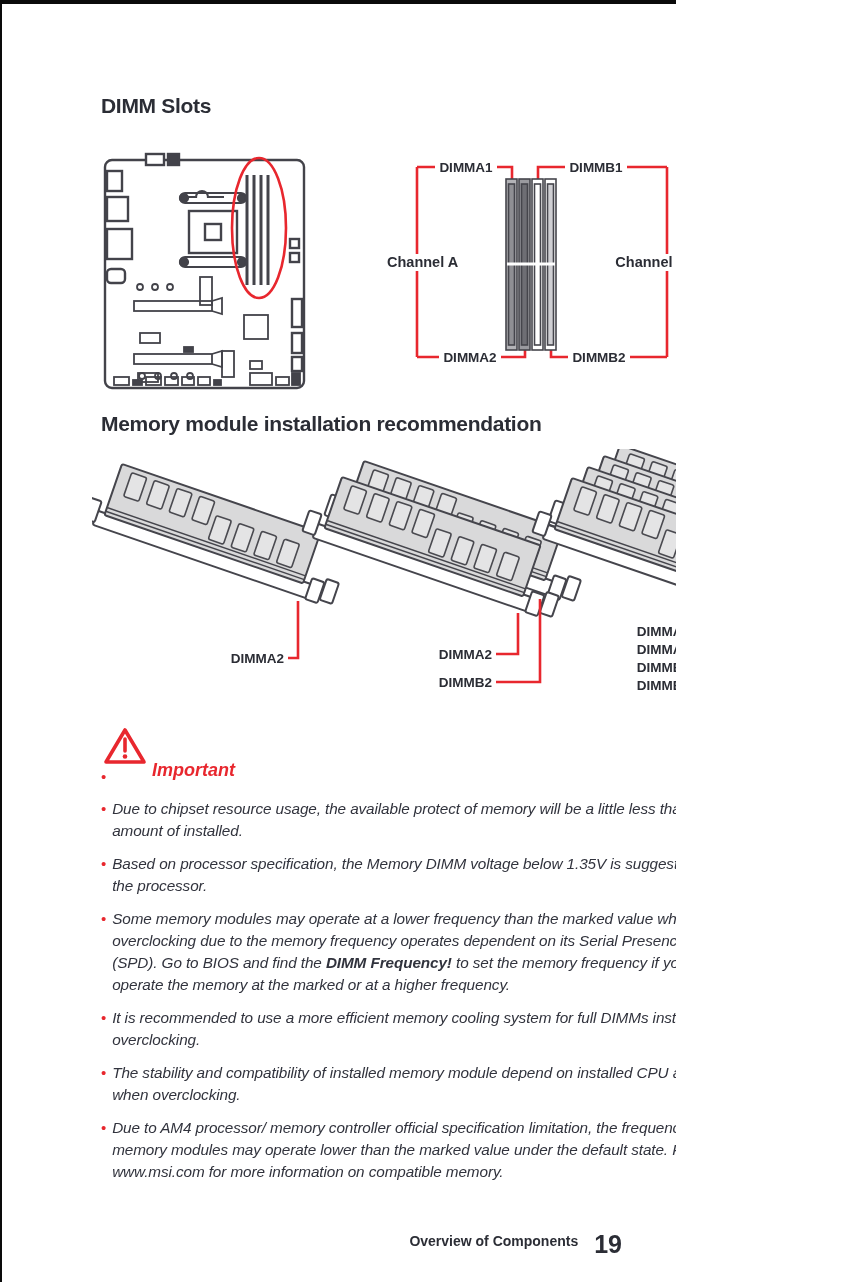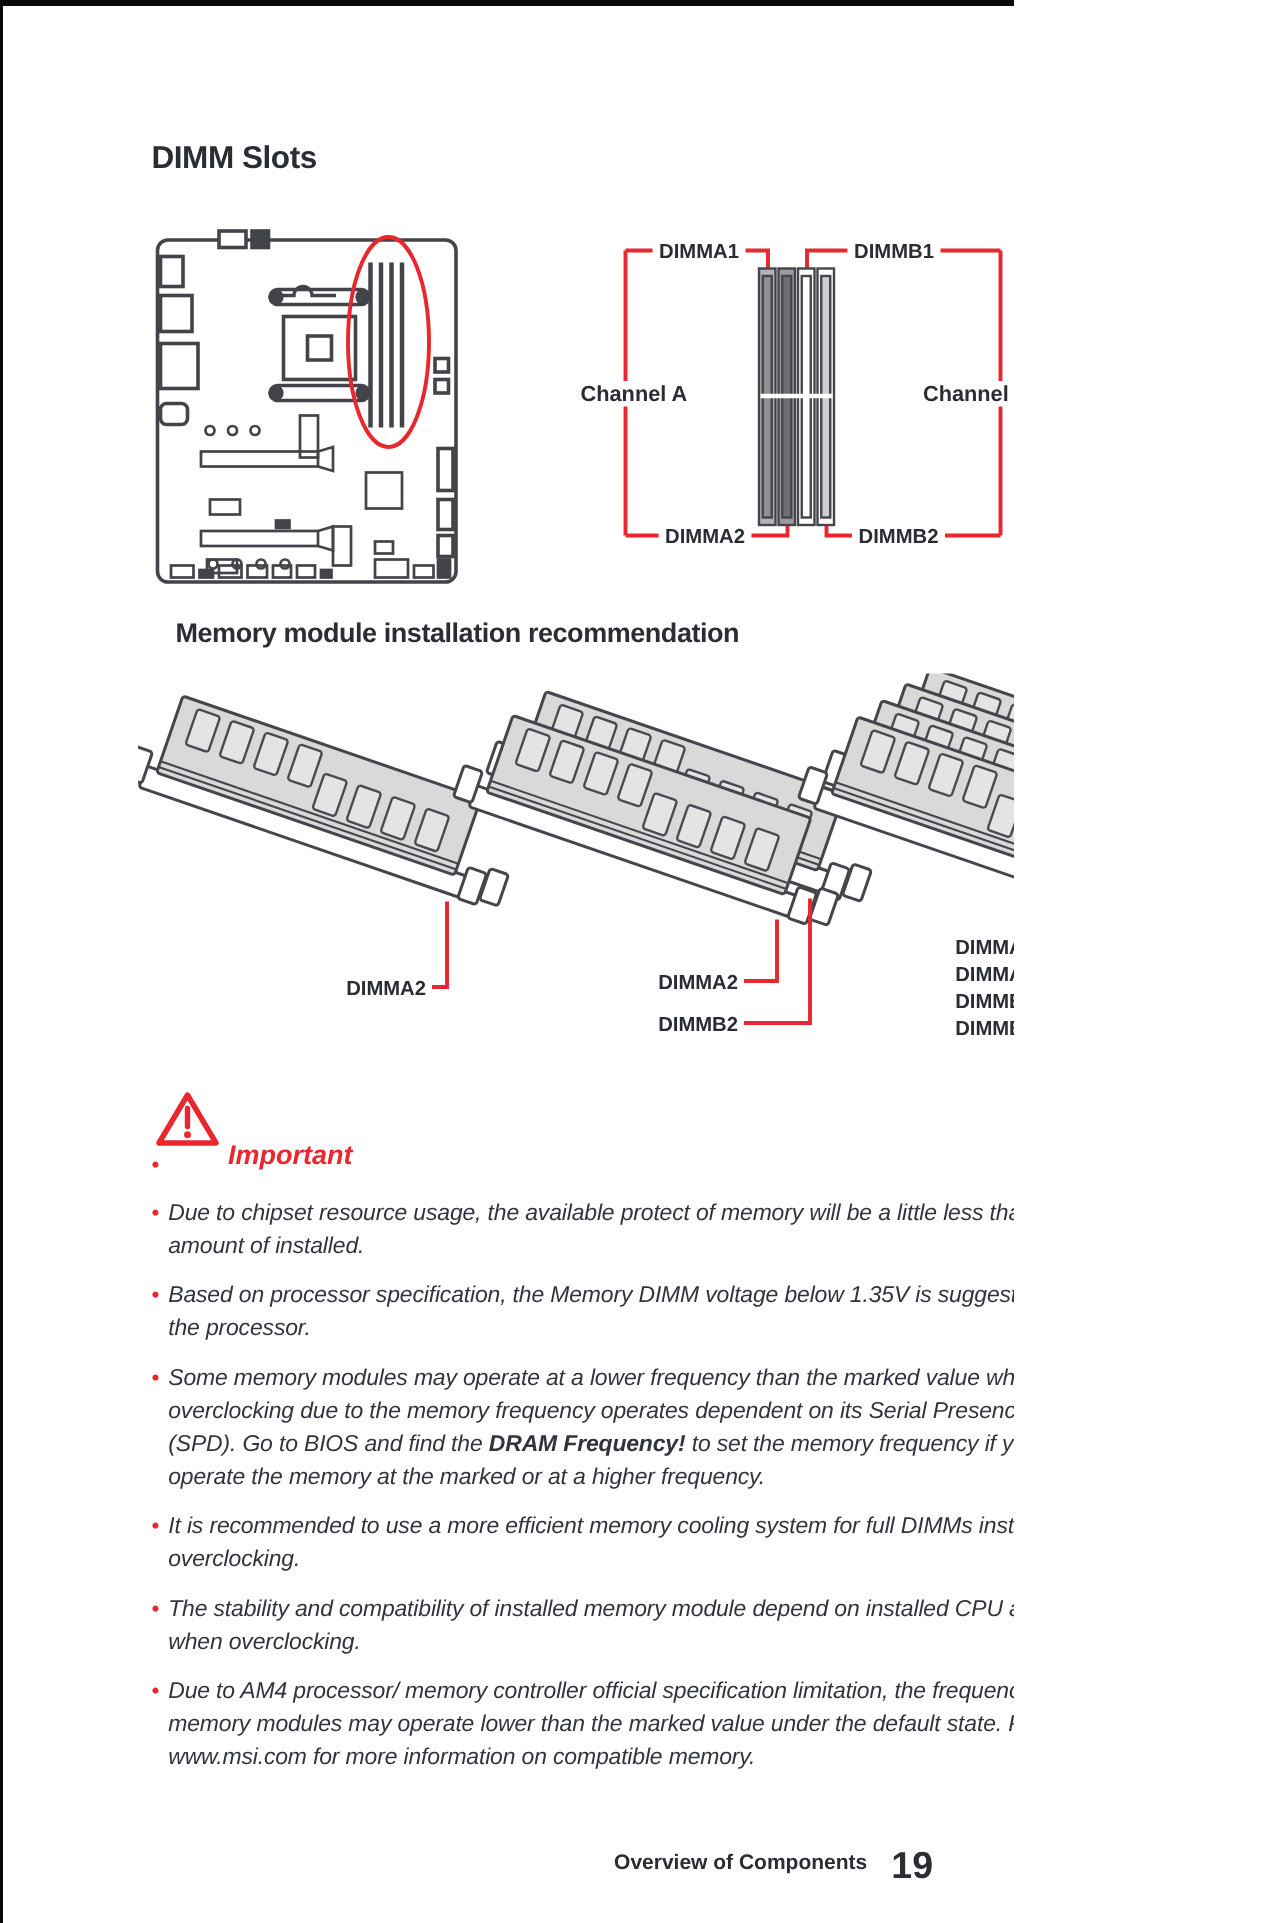--- a/index.html
+++ b/index.html
@@ -3,21 +3,21 @@
 <meta charset="utf-8">
 <style>
   html,body{margin:0;padding:0;background:#ffffff;}
   .page{
     position:relative;width:676px;height:1282px;background:#ffffff;
     border-top:4px solid #0a0a0a;border-left:2px solid #0a0a0a;
     box-sizing:border-box;overflow:hidden;
     font-family:"Liberation Sans",sans-serif;color:#2e3039;
   }
   .h1{position:absolute;left:99px;top:90px;font-size:21px;font-weight:bold;letter-spacing:-0.3px;color:#2b2d35;}
-  .h2{position:absolute;left:99px;top:408px;font-size:18px;font-weight:bold;letter-spacing:-0.3px;color:#2b2d35;margin-left:16px;}
+  .h2{position:absolute;left:99px;top:408px;font-size:21px;font-weight:bold;letter-spacing:-0.3px;color:#2b2d35;}
   svg text{font-family:"Liberation Sans",sans-serif;}
   .diag{position:absolute;}
   .imp-head{position:absolute;left:150px;top:756px;font-size:18px;font-weight:bold;font-style:italic;color:#e8272e;}
   .imp-list{position:absolute;left:99px;top:762px;width:662px;}
   .bullet{display:flex;margin-bottom:11px;font-size:15.3px;font-style:italic;line-height:1.44;color:#31333d;letter-spacing:-0.1px;}
   .bullet .dot{color:#e8272e;font-style:normal;margin-right:6px;line-height:1.4;font-size:15px;}
   .bullet strong{font-weight:bold;}
   .footer{position:absolute;right:54px;top:1226px;display:flex;color:#2b2d35;}
   .footer .sec{font-size:14px;font-weight:bold;margin-right:16px;position:relative;top:3px;}
   .footer .num{font-size:25px;font-weight:bold;}
@@ -233,21 +233,21 @@
       <div class="bullet">
         <span class="dot">•</span>
         <span class="btxt"><span>Due to chipset resource usage, the available protect of memory will be a little less than the amount of installed.</span></span>
       </div>
       <div class="bullet">
         <span class="dot">•</span>
         <span class="btxt"><span>Based on processor specification, the Memory DIMM voltage below 1.35V is suggested to protect the processor.</span></span>
       </div>
       <div class="bullet">
         <span class="dot">•</span>
-        <span class="btxt"><span>Some memory modules may operate at a lower frequency than the marked value when overclocking due to the memory frequency operates dependent on its Serial Presence Detect (SPD). Go to BIOS and find the </span><strong>DRAM Frequency!</strong><span> to set the memory frequency if you want to operate the memory at the marked or at a higher frequency.</span></span>
+        <span class="btxt"><span>Some memory modules may operate at a lower frequency than the marked value when overclocking due to the memory frequency operates dependent on its Serial Presence Detect (SPD). Go to BIOS and find the </span><strong>DIMM Frequency!</strong><span> to set the memory frequency if you want to operate the memory at the marked or at a higher frequency.</span></span>
       </div>
       <div class="bullet">
         <span class="dot">•</span>
         <span class="btxt"><span>It is recommended to use a more efficient memory cooling system for full DIMMs installation or overclocking.</span></span>
       </div>
       <div class="bullet">
         <span class="dot">•</span>
         <span class="btxt"><span>The stability and compatibility of installed memory module depend on installed CPU and devices when overclocking.</span></span>
       </div>
       <div class="bullet">

